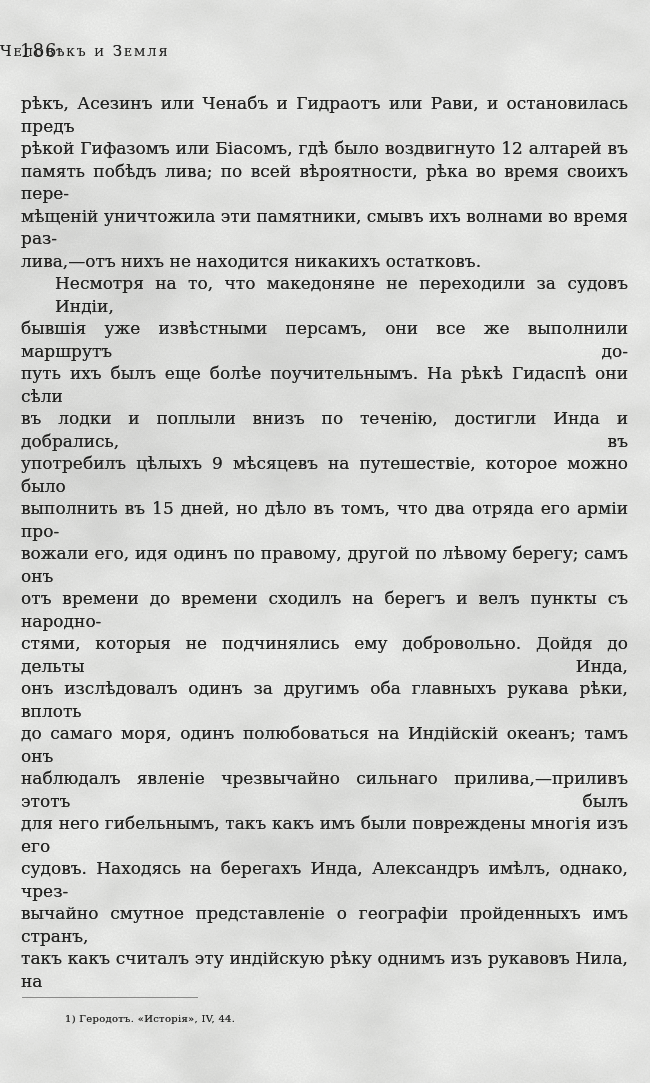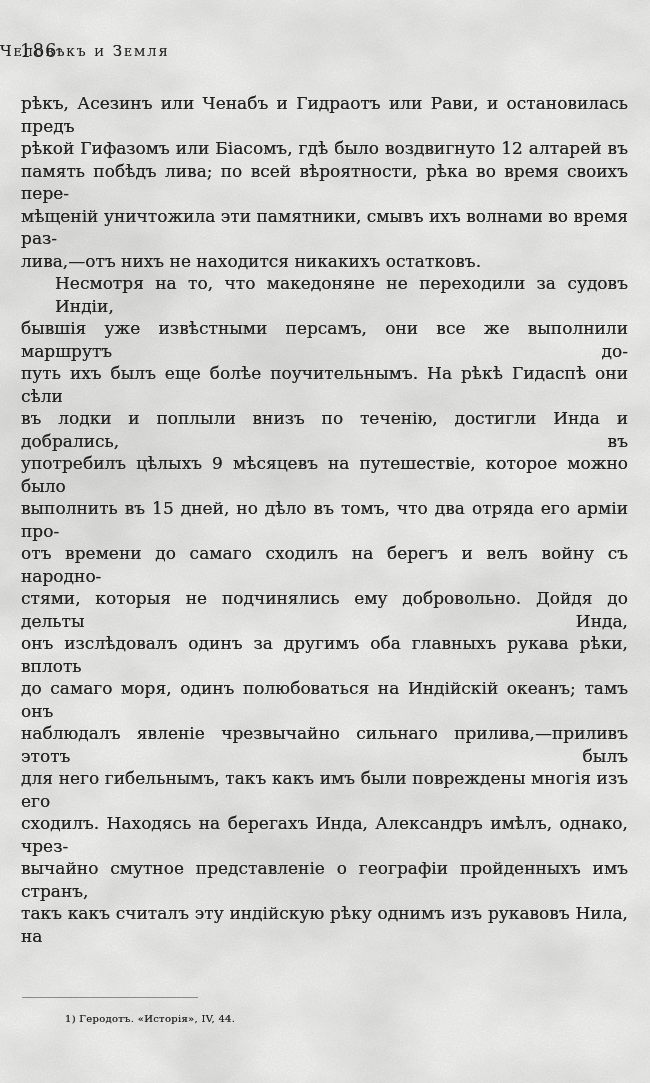--- a/index.html
+++ b/index.html
@@ -91,27 +91,28 @@
         <div class="line">мѣщеній уничтожила эти памятники, смывъ ихъ волнами во время раз-</div>
         <div class="line last">лива,—отъ нихъ не находится никакихъ остатковъ.</div>
       </div>
       <div class="para">
         <div class="line indent">Несмотря на то, что македоняне не переходили за судовъ Индіи,</div>
         <div class="line">бывшія уже извѣстными персамъ, они все же выполнили маршрутъ до-</div>
         <div class="line">путь ихъ былъ еще болѣе поучительнымъ. На рѣкѣ Гидаспѣ они сѣли</div>
         <div class="line">въ лодки и поплыли внизъ по теченію, достигли Инда и добрались, въ</div>
         <div class="line">употребилъ цѣлыхъ 9 мѣсяцевъ на путешествіе, которое можно было</div>
         <div class="line">выполнить въ 15 дней, но дѣло въ томъ, что два отряда его арміи про-</div>
-        <div class="line">отъ времени до самаго сходилъ на берегъ и велъ войну съ народно-</div>
+        <div class="line">вожали его, идя одинъ по правому, другой по лѣвому берегу; самъ онъ</div>
+        <div class="line">отъ времени до времени сходилъ на берегъ и велъ пункты съ народно-</div>
         <div class="line">стями, которыя не подчинялись ему добровольно. Дойдя до дельты Инда,</div>
         <div class="line">онъ изслѣдовалъ одинъ за другимъ оба главныхъ рукава рѣки, вплоть</div>
         <div class="line">до самаго моря, одинъ полюбоваться на Индійскій океанъ; тамъ онъ</div>
         <div class="line">наблюдалъ явленіе чрезвычайно сильнаго прилива,—приливъ этотъ былъ</div>
         <div class="line">для него гибельнымъ, такъ какъ имъ были повреждены многія изъ его</div>
-        <div class="line">сходилъ. Находясь на берегахъ Инда, Александръ имѣлъ, однако, чрез-</div>
+        <div class="line">судовъ. Находясь на берегахъ Инда, Александръ имѣлъ, однако, чрез-</div>
         <div class="line">вычайно смутное представленіе о географіи пройденныхъ имъ странъ,</div>
         <div class="line">такъ какъ считалъ эту индійскую рѣку однимъ изъ рукавовъ Нила, на</div>
       </div>
     </main>
 
   <div class="footnote-rule"></div>
 
   <div class="footnote">1) Геродотъ. «Исторія», IV, 44.</div>
 
   <svg class="noise-overlay" width="650" height="1083" viewBox="0 0 650 1083" xmlns="http://www.w3.org/2000/svg">

